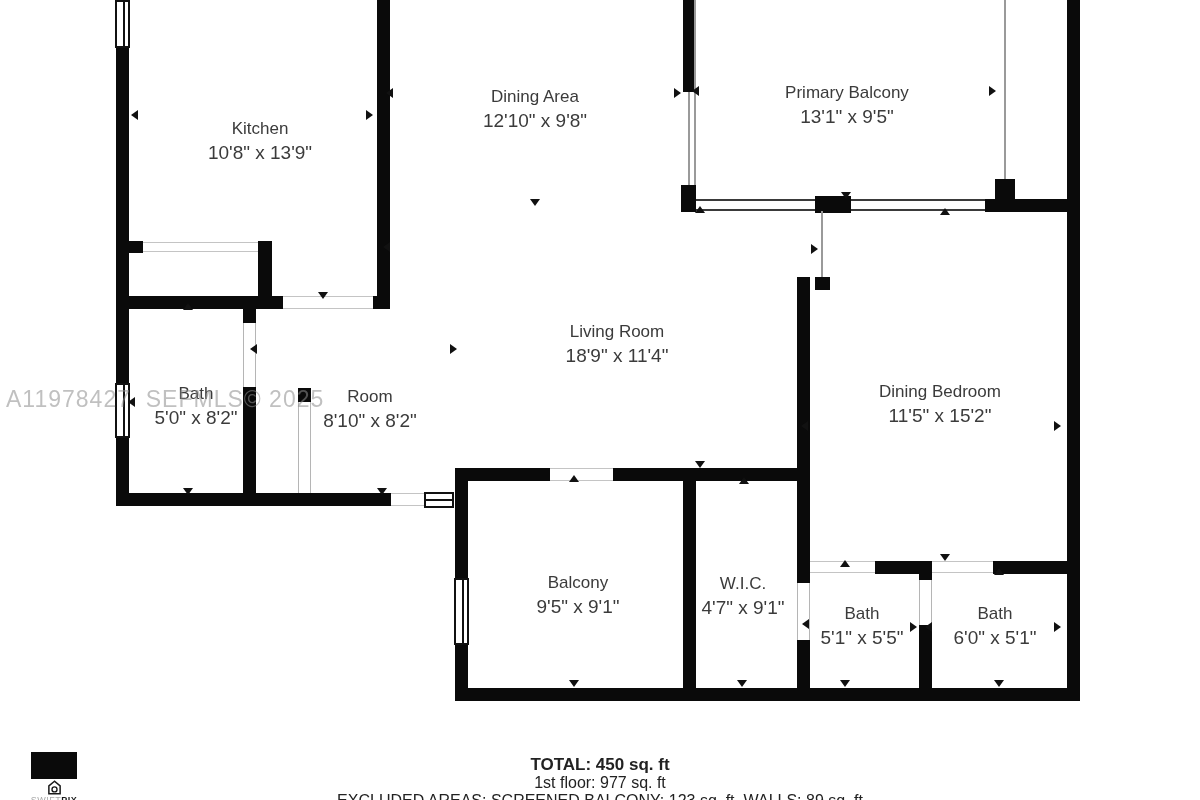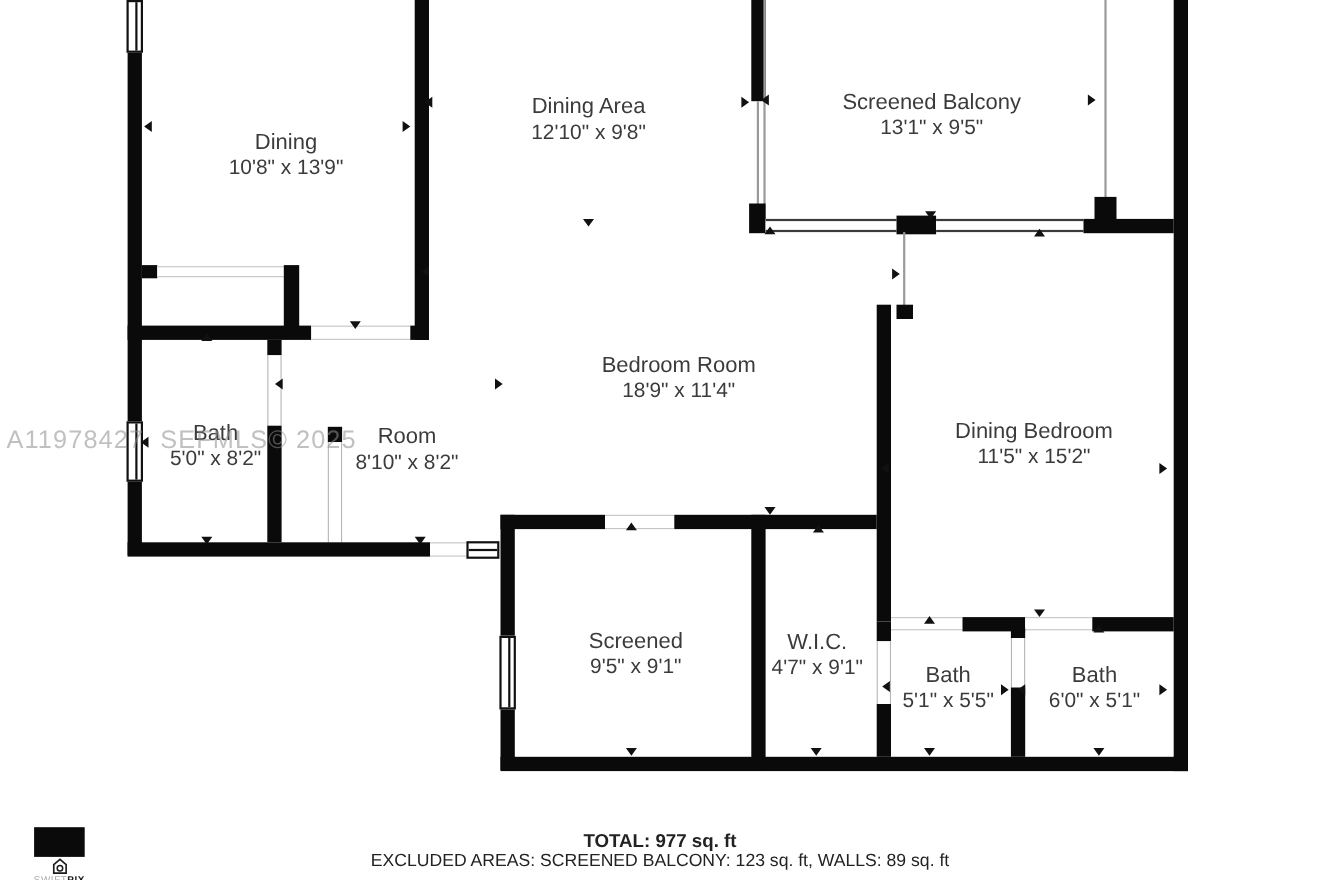--- a/index.html
+++ b/index.html
@@ -21,21 +21,21 @@
   .door{position:absolute;background:#fff;border:2px solid #111;box-sizing:border-box;}
   .door:after{content:"";position:absolute;left:0;right:0;top:45%;height:0;border-top:2px solid #111;}
   
   .t{position:absolute;width:0;height:0;}
   .tu{border-left:5px solid transparent;border-right:5px solid transparent;border-bottom:7px solid #111;}
   .td{border-left:5px solid transparent;border-right:5px solid transparent;border-top:7px solid #111;}
   .tleft{border-top:5px solid transparent;border-bottom:5px solid transparent;border-right:7px solid #111;}
   .tright{border-top:5px solid transparent;border-bottom:5px solid transparent;border-left:7px solid #111;}
   
   .room{position:absolute;text-align:center;color:#3b3b3b;}
-  .rname{font-size:20px;line-height:24px;}
+  .rname{font-size:17px;line-height:24px;}
   .rdims{font-size:19px;line-height:24px;}
   
   .watermark{
     position:absolute;left:6px;top:386px;font-size:23px;color:#8d8d8d;
     opacity:.55;letter-spacing:1px;white-space:pre;
   }
   
   .footer{position:absolute;left:0;top:755px;width:1200px;text-align:center;color:#222;}
   .f-total{font-size:17px;font-weight:bold;line-height:19px;}
   .f-floor{font-size:16px;line-height:18px;}
@@ -150,68 +150,69 @@
 <div class="t tright" style="left:366px;top:110px"></div>
 <div class="t tright" style="left:674px;top:88px"></div>
 <div class="t tright" style="left:989px;top:86px"></div>
 <div class="t tright" style="left:450px;top:344px"></div>
 <div class="t tright" style="left:811px;top:244px"></div>
 <div class="t tright" style="left:910px;top:622px"></div>
 <div class="t tright" style="left:1054px;top:622px"></div>
 <div class="t tright" style="left:1054px;top:421px"></div>
 
 <div class="room" style="left:160px;top:117px;width:200px">
-  <div class="rname">Dining</div>
+  <div class="rname">Kitchen</div>
   <div class="rdims">10'8" x 13'9"</div>
 </div>
 <div class="room" style="left:435px;top:85px;width:200px">
   <div class="rname">Dining Area</div>
   <div class="rdims">12'10" x 9'8"</div>
 </div>
 <div class="room" style="left:722px;top:81px;width:250px">
-  <div class="rname">Screened Balcony</div>
+  <div class="rname">Primary Balcony</div>
   <div class="rdims">13'1" x 9'5"</div>
 </div>
 <div class="room" style="left:492px;top:320px;width:250px">
-  <div class="rname">Bedroom Room</div>
+  <div class="rname">Living Room</div>
   <div class="rdims">18'9" x 11'4"</div>
 </div>
 <div class="room" style="left:136px;top:382px;width:120px">
   <div class="rname">Bath</div>
   <div class="rdims">5'0" x 8'2"</div>
 </div>
 <div class="room" style="left:295px;top:385px;width:150px">
   <div class="rname">Room</div>
   <div class="rdims">8'10" x 8'2"</div>
 </div>
 <div class="room" style="left:815px;top:380px;width:250px">
   <div class="rname">Dining Bedroom</div>
   <div class="rdims">11'5" x 15'2"</div>
 </div>
 <div class="room" style="left:498px;top:571px;width:160px">
-  <div class="rname">Screened</div>
+  <div class="rname">Balcony</div>
   <div class="rdims">9'5" x 9'1"</div>
 </div>
 <div class="room" style="left:673px;top:572px;width:140px">
   <div class="rname">W.I.C.</div>
   <div class="rdims">4'7" x 9'1"</div>
 </div>
 <div class="room" style="left:802px;top:602px;width:120px">
   <div class="rname">Bath</div>
   <div class="rdims">5'1" x 5'5"</div>
 </div>
 <div class="room" style="left:935px;top:602px;width:120px">
   <div class="rname">Bath</div>
   <div class="rdims">6'0" x 5'1"</div>
 </div>
 
 <div class="watermark">A11978427  SEFMLS© 2025</div>
 
 <div class="footer">
-  <div class="f-total">TOTAL: 977 sq. ft</div>
+  <div class="f-total">TOTAL: 450 sq. ft</div>
+  <div class="f-floor">1st floor: 977 sq. ft</div>
   <div class="f-excl">EXCLUDED AREAS: SCREENED BALCONY: 123 sq. ft, WALLS: 89 sq. ft</div>
 </div>
 
 <div class="logo">
   <div class="logo-rect"></div>
   <svg class="logo-house" viewBox="0 0 24 24">
     <path d="M12 2 L3 9.5 V22 H21 V9.5 Z" fill="none" stroke="#1a1a1a" stroke-width="2.4"></path>
     <circle cx="12" cy="15" r="4" fill="none" stroke="#1a1a1a" stroke-width="2.2"></circle>
   </svg>
   <div class="logo-text"><span class="lt1">SWIFT</span><span class="lt2">PIX</span></div>

